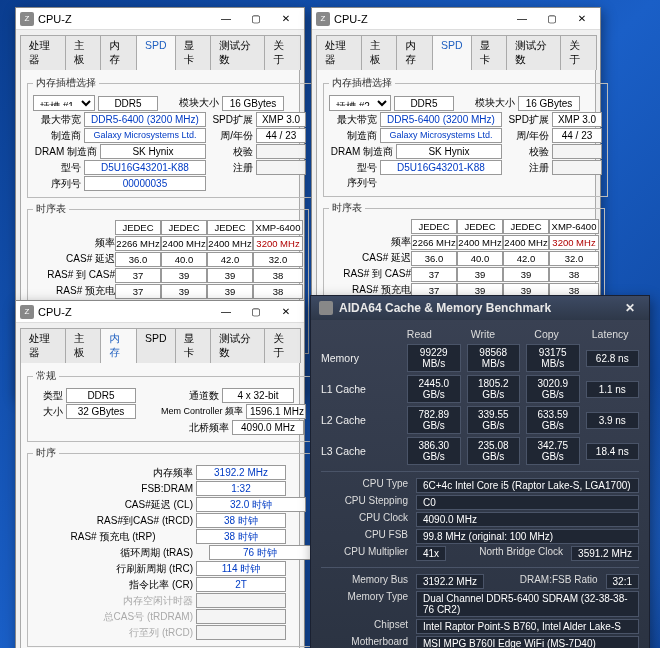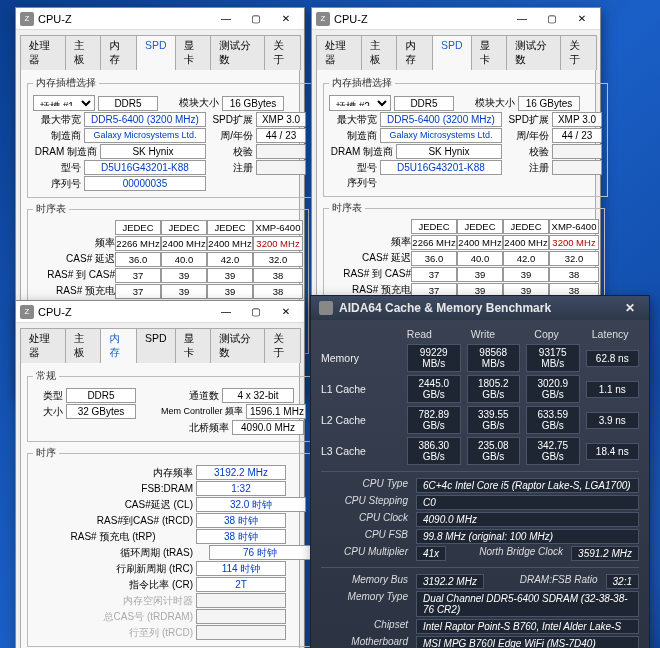--- a/index.html
+++ b/index.html
@@ -126,25 +126,25 @@
     flex:1; max-width:70px;
     background:#1f2633; border:1px solid #4a5468;
     padding:2px 0; text-align:center; font-size:10px;
     color:#fff;
   }
   .ahdr { display:flex; margin-bottom:4px; }
   .ahdr span { flex:1; max-width:70px; text-align:center; font-size:10.5px; color:#ddd; margin-left:6px; }
   .ahdr .pad { width:80px; }
   .adiv { border-top:1px solid #4a5468; margin:6px 0; }
   .aline { display:flex; margin:2px 0; }
-  .aline .k { width:95px; text-align:right; padding-right:8px; font-size:10px; color:#ddd;font-style:italic;}
+  .aline .k { width:95px; text-align:right; padding-right:8px; font-size:10px; color:#ddd;}
   .aline .v {
     flex:1; background:#1f2633; border:1px solid #4a5468;
     padding:1px 6px; font-size:10px; color:#fff;
-    display:flex; justify-content:space-between;font-style:italic;
+    display:flex; justify-content:space-between;
   }
 </style>
 </head>
 <body>
 
 <div class="window" style="left:15px; top:7px; width:290px;">
   <div class="titlebar">
     <span class="icon">Z</span>
     <span class="title">CPU-Z</span>
     <div class="ctrls">

